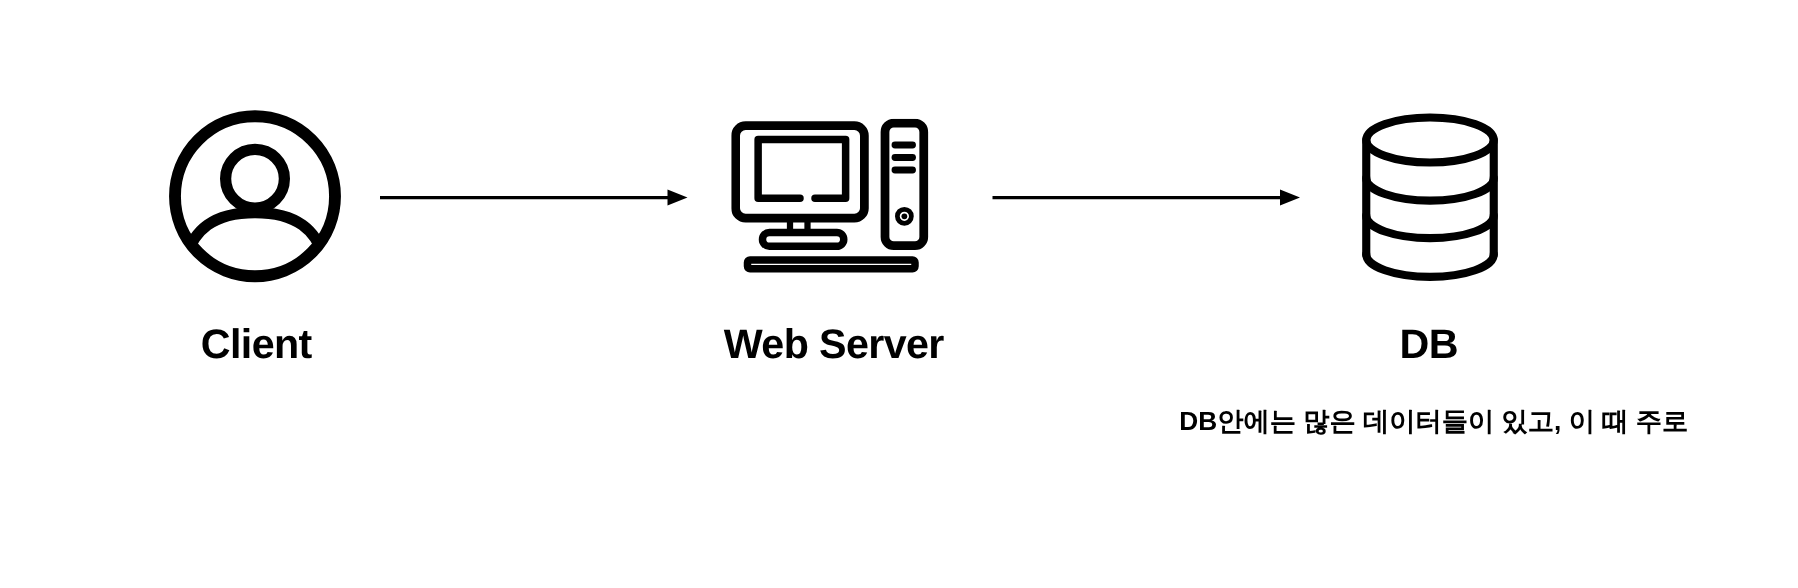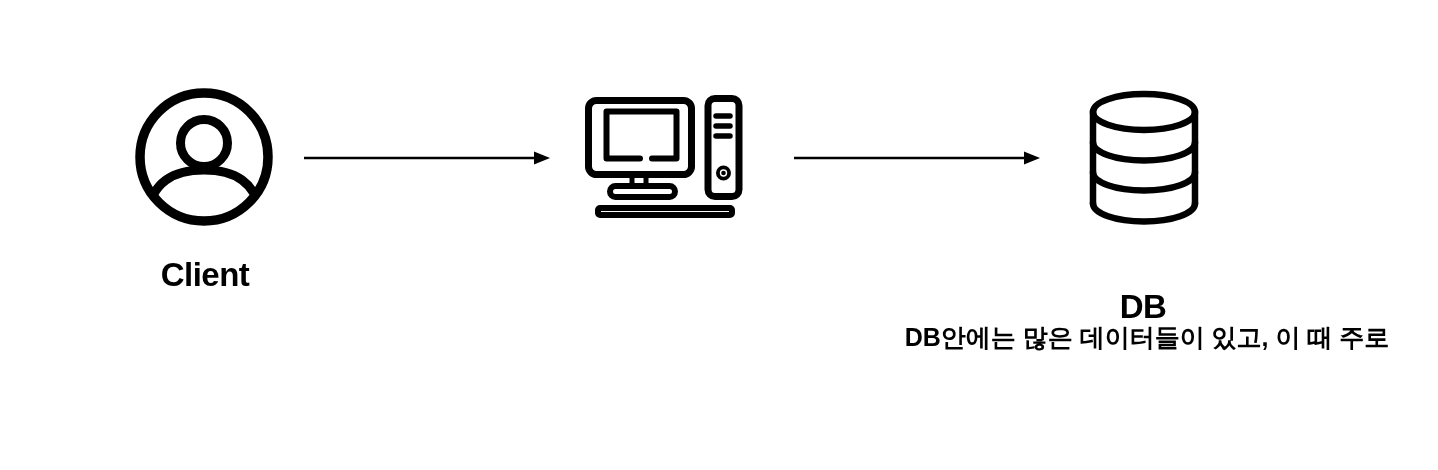--- a/index.html
+++ b/index.html
@@ -32,21 +32,21 @@
     white-space: nowrap;
     letter-spacing: -0.5px;
   }
   .arrow {
     position: absolute;
   }
   .caption {
     position: absolute;
     transform: translateX(-50%);
     text-align: right;
-    font-size: 25px;
+    font-size: 21px;
     font-weight: 700;
     line-height: 27px;
     color: #000000;
     white-space: nowrap;
   }
   .ink-stroke {
     stroke: #000000;
     fill: none;
   }
 </style>
@@ -96,38 +96,39 @@
         <line x1="131" y1="21" x2="145" y2="21"></line>
         <line x1="131" y1="31" x2="145" y2="31"></line>
         <line x1="131" y1="41" x2="145" y2="41"></line>
       </g>
 
       <circle class="ink-stroke" stroke-width="3.8" cx="138.5" cy="78" r="5.6"></circle>
       <circle cx="138.5" cy="78" r="2.3" fill="#000000"></circle>
     </svg>
   </div>
 
+  <div class="node-label" style="left:667px; top:256px;">Web Server</div>
 
   <svg class="arrow" style="left:793px; top:148px;" width="248" height="20" viewBox="0 0 248 20">
     <line x1="1" y1="10" x2="233" y2="10" stroke="#000000" stroke-width="2.6"></line>
     <polygon points="231,3.6 247,10 231,16.4" fill="#000000"></polygon>
   </svg>
 
   <div class="icon-box" style="left:1089px; top:90px; width:110px; height:135px;">
     <svg viewBox="0 0 110 135">
       <g class="ink-stroke" stroke-width="6.5" stroke-linecap="round">
         <ellipse cx="55" cy="22" rx="51" ry="18"></ellipse>
         <line x1="4" y1="22" x2="4" y2="113.5"></line>
         <line x1="106" y1="22" x2="106" y2="113.5"></line>
         <path d="M 4 52.5  A 51 18 0 0 0 106 52.5"></path>
         <path d="M 4 82.5  A 51 18 0 0 0 106 82.5"></path>
         <path d="M 4 113.5 A 51 18 0 0 0 106 113.5"></path>
       </g>
     </svg>
   </div>
 
-  <div class="node-label" style="left:1143px; top:256px;margin-top:32px;">DB</div>
+  <div class="node-label" style="left:1143px; top:256px;">DB</div>
 
   <div class="caption" style="left:1147px; top:324px;">
     <div>DB안에는 많은 데이터들이 있고, 이 때 주로</div>
   </div>
 
 </div>
 
 </body></html>

